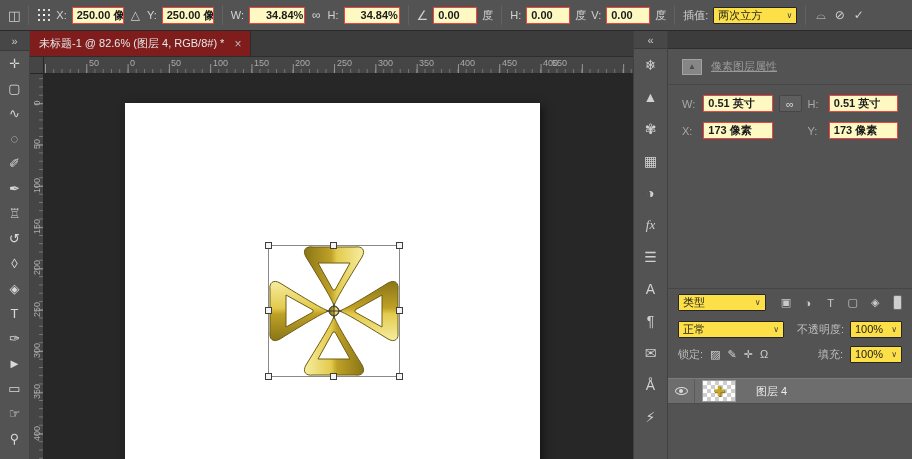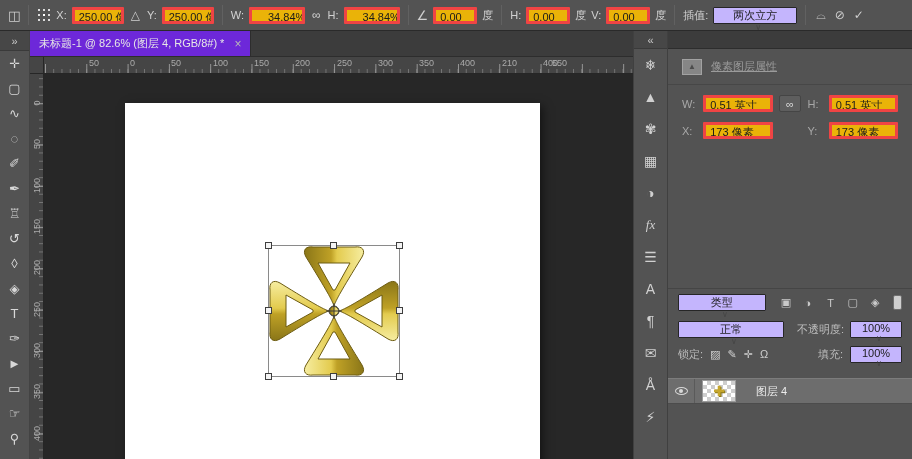--- a/index.html
+++ b/index.html
@@ -6,41 +6,41 @@
   html,body { width:912px; height:459px; overflow:hidden; }
   #app { position:relative; width:912px; height:459px; background:#535353;
          font-family:"Liberation Sans","DejaVu Sans",sans-serif; font-size:11px; color:#d6d6d6; overflow:hidden; }
 
   
   #options-bar { position:absolute; left:0; top:0; width:912px; height:31px; background:#535353;
                  border-bottom:1px solid #2a2a2a; display:flex; align-items:center; gap:5px; padding:0 8px; }
   .ob-icon { color:#cfcfcf; font-size:13px; }
   .sep { width:1px; height:20px; background:#3e3e3e; border-right:1px solid #616161; margin:0 3px; }
   .lbl { color:#d2d2d2; white-space:nowrap; }
-  .field { background:#eab308; color:#1b1b1b; border:3px solid #ef4444; border-radius:1px;
-           height:17px; line-height:15px; padding:0 4px; white-space:nowrap; overflow:hidden; }
+  .field { background:#fef9c3; color:#1b1b1b; border:1px solid #ef4444; border-radius:1px;
+           height:17px; line-height:15px; padding:0 4px; white-space:nowrap; overflow:hidden;font-weight:bold; }
   .w52 { width:52px; } .w48 { width:56px;padding-left:16px; } .w44 { width:44px; }
   .ob-btn { color:#d0d0d0; font-size:12px; padding:0 2px; }
-  .dropdown { background:#c4b5fd; color:#1b1b1b; border:1px solid #262626; border-radius:1px; height:17px;
-              display:flex; align-items:center; justify-content:space-between; padding:0 4px;flex-direction:column; }
+  .dropdown { background:#fde047; color:#1b1b1b; border:1px solid #262626; border-radius:1px; height:17px;
+              display:flex; align-items:center; justify-content:space-between; padding:0 4px; }
   .dd78 { width:84px; } .caret { font-size:8px; color:#444; margin-left:6px; }
   .refgrid-wrap { width:14px; height:14px; position:relative; }
   .refgrid { position:absolute; left:1px; top:1px; width:2px; height:2px; background:#dcdcdc;
              box-shadow:5px 0 #dcdcdc,10px 0 #dcdcdc,0 5px #dcdcdc,5px 5px #fff,10px 5px #dcdcdc,0 10px #dcdcdc,5px 10px #dcdcdc,10px 10px #dcdcdc; }
 
   
   #left-rail { position:absolute; left:0; top:31px; width:30px; bottom:0; background:#535353; border-right:1px solid #434343; }
   #toolbar-collapse { height:20px; background:#474747; border-bottom:1px solid #3a3a3a; color:#c9c9c9;
                       display:flex; align-items:center; justify-content:center; font-size:11px; }
   .tool { height:25px; display:flex; align-items:center; justify-content:center; color:#d8d8d8; font-size:13px; }
 
   
   #doc-area { position:absolute; left:30px; top:31px; width:603px; bottom:0; }
   #tab-bar { position:absolute; left:0; top:0; right:0; height:26px; background:#3c3c3c; border-bottom:1px solid #2d2d2d; display:flex; }
-  #doc-tab { background:#6d28d9; color:#e6e6e6; display:flex; align-items:center; gap:10px; padding:0 9px;
+  #doc-tab { background:#7f1d1d; color:#e6e6e6; display:flex; align-items:center; gap:10px; padding:0 9px;
              border-right:1px solid #2d2d2d; font-size:11px; white-space:nowrap; }
   .tab-close { color:#b8b8b8; font-size:12px; }
   #ruler-corner { position:absolute; left:0; top:26px; width:14px; height:17px; background:#454545;
                   border-right:1px solid #262626; border-bottom:1px solid #262626; }
   #ruler-top { position:absolute; left:14px; right:0; top:26px; height:17px; background-color:#454545; border-bottom:1px solid #262626;
                background-image:linear-gradient(to right,#969696 0 1px,transparent 1px),linear-gradient(to right,#767676 0 1px,transparent 1px);
                background-size:41.3px 9px,8.26px 4px; background-repeat:repeat-x; background-position:1px bottom,1px bottom; }
   .rnum { position:absolute; top:1px; font-size:9px; color:#ababab; }
   #ruler-left { position:absolute; left:0; top:43px; width:14px; bottom:0; background-color:#454545; border-right:1px solid #262626;
                 background-image:linear-gradient(to bottom,#969696 0 1px,transparent 1px),linear-gradient(to bottom,#767676 0 1px,transparent 1px);
@@ -176,21 +176,21 @@
       <span class="rnum" style="left:45px">50</span>
       <span class="rnum" style="left:86px">0</span>
       <span class="rnum" style="left:127px">50</span>
       <span class="rnum" style="left:169px">100</span>
       <span class="rnum" style="left:210px">150</span>
       <span class="rnum" style="left:251px">200</span>
       <span class="rnum" style="left:293px">250</span>
       <span class="rnum" style="left:334px">300</span>
       <span class="rnum" style="left:375px">350</span>
       <span class="rnum" style="left:416px">400</span>
-      <span class="rnum" style="left:458px">210</span>
+      <span class="rnum" style="left:458px">450</span>
       <span class="rnum" style="left:499px">400</span>
       <span class="rnum" style="left:508px">550</span>
     </div>
     <div id="ruler-left">
       <span class="cnum" style="top:24px">0</span>
       <span class="cnum" style="top:65px">50</span>
       <span class="cnum" style="top:107px">100</span>
       <span class="cnum" style="top:148px">150</span>
       <span class="cnum" style="top:189px">200</span>
       <span class="cnum" style="top:231px">250</span>

